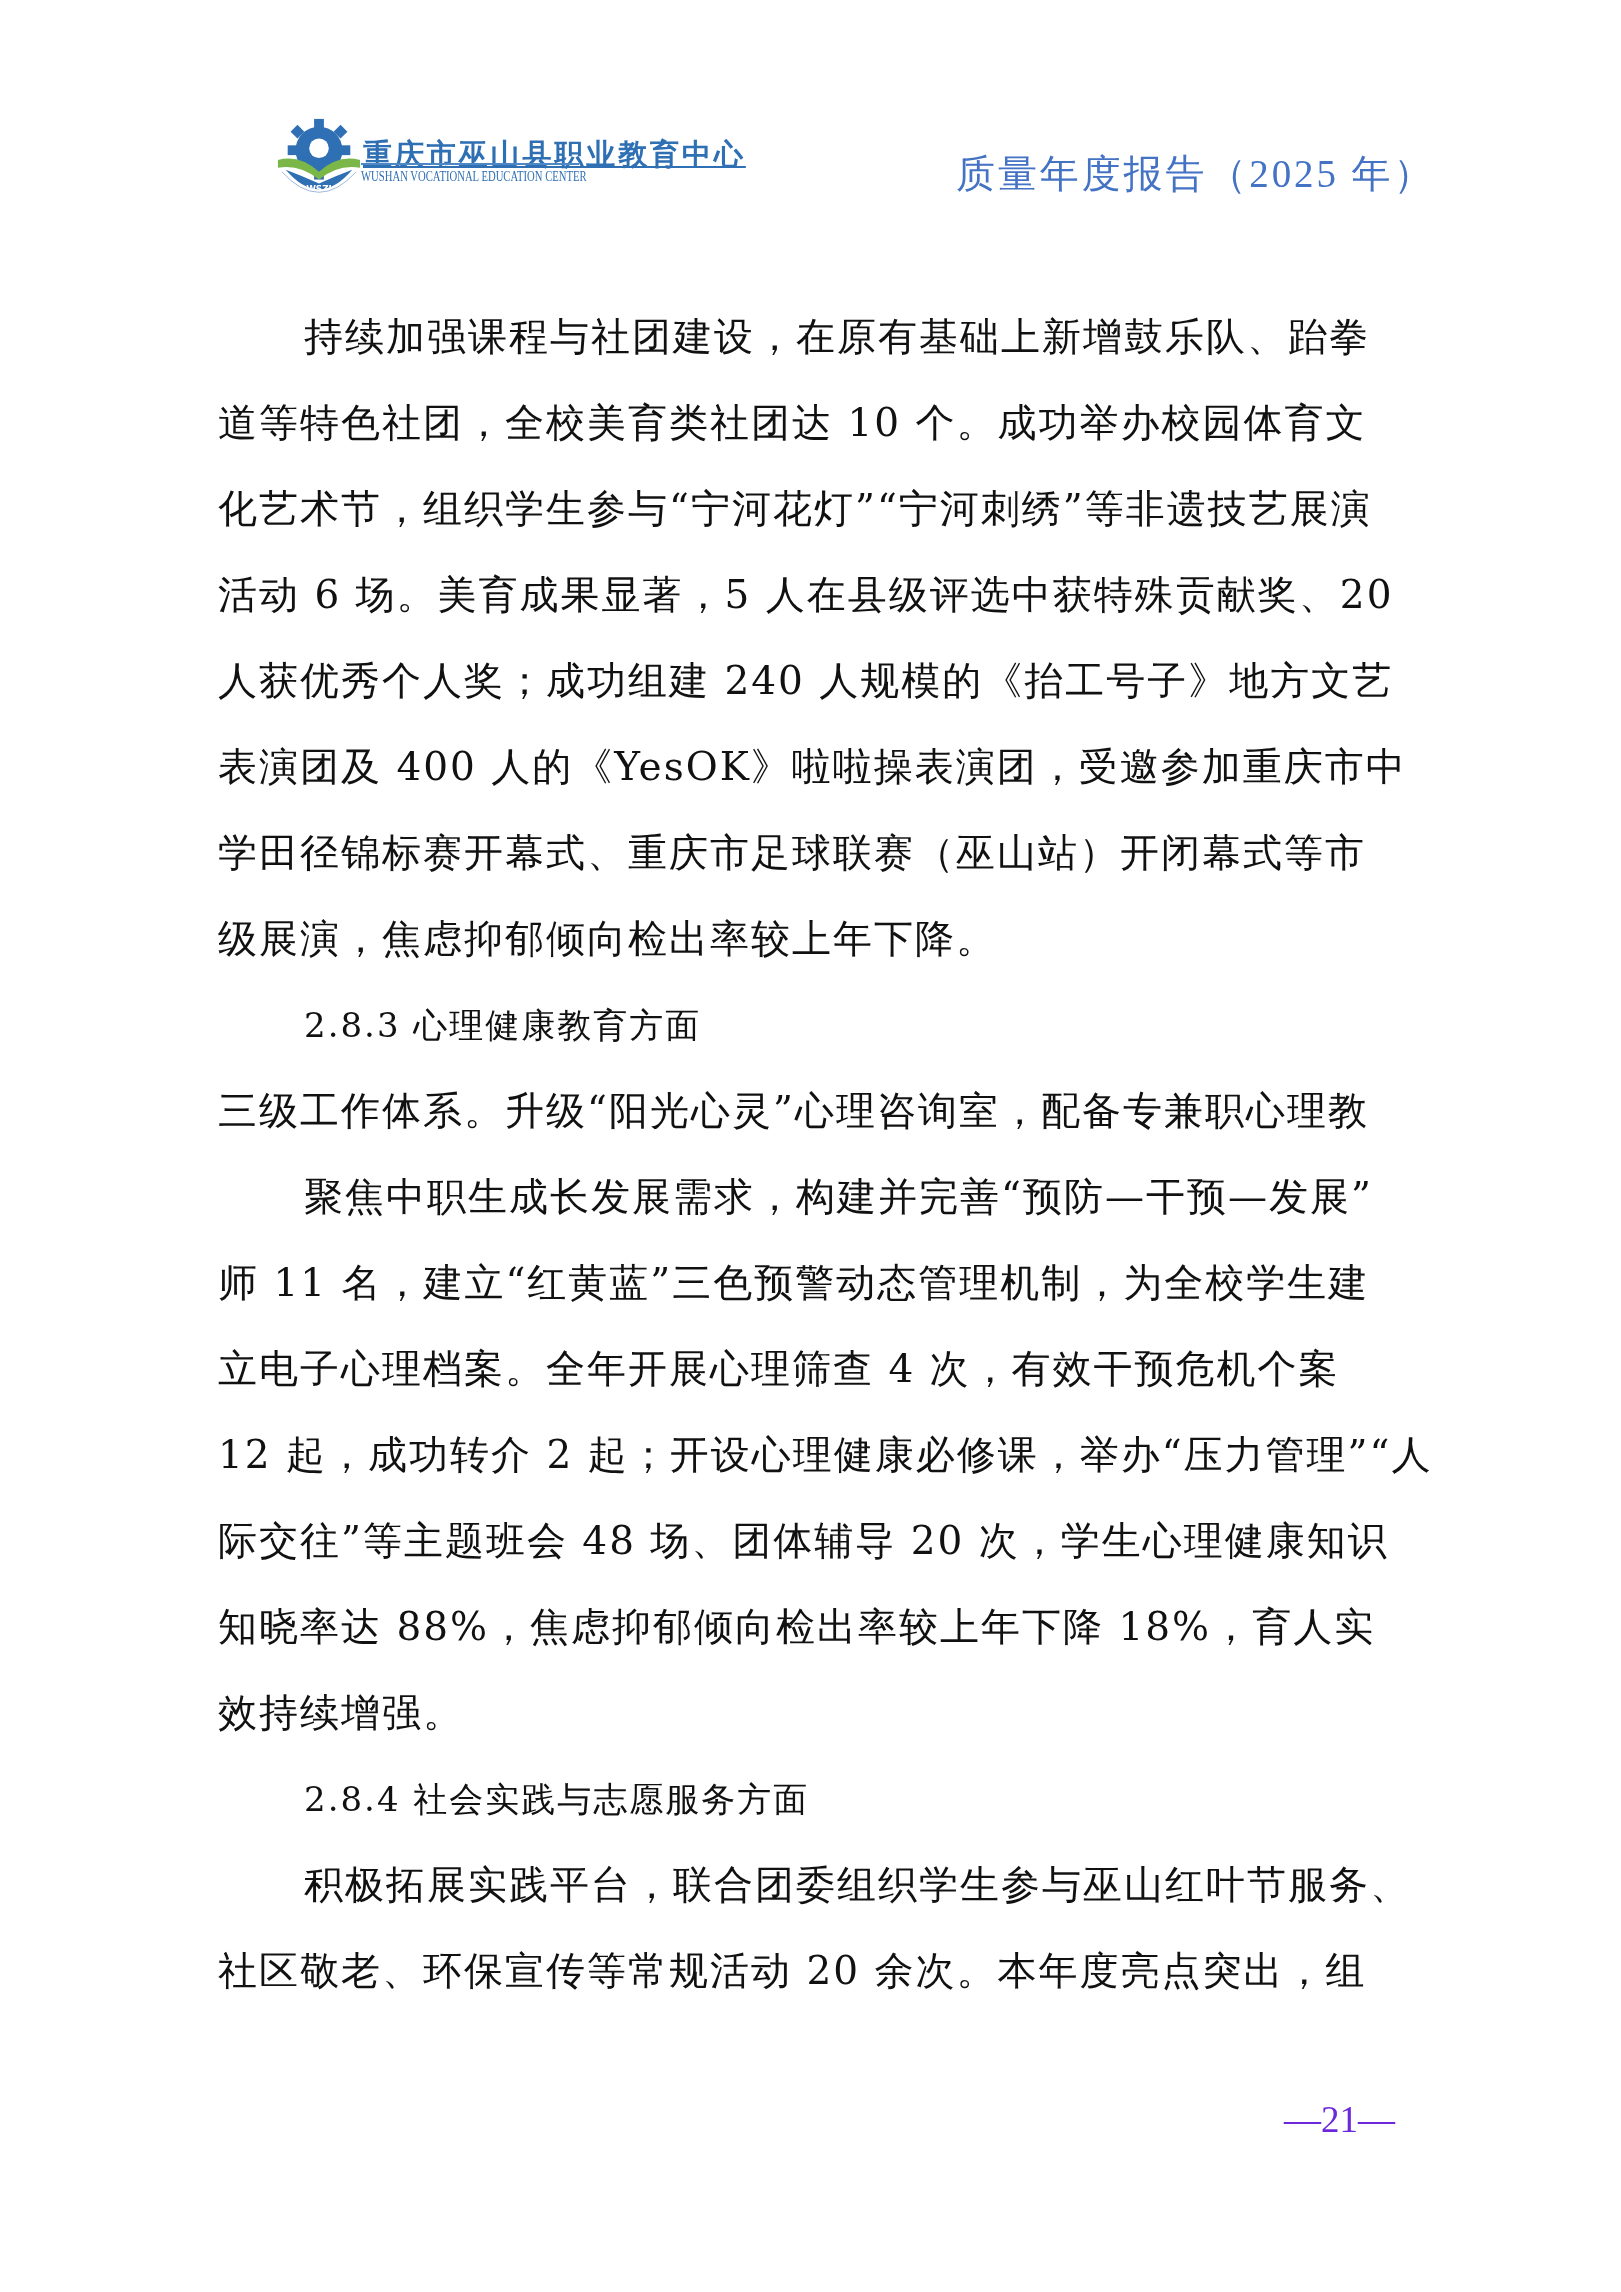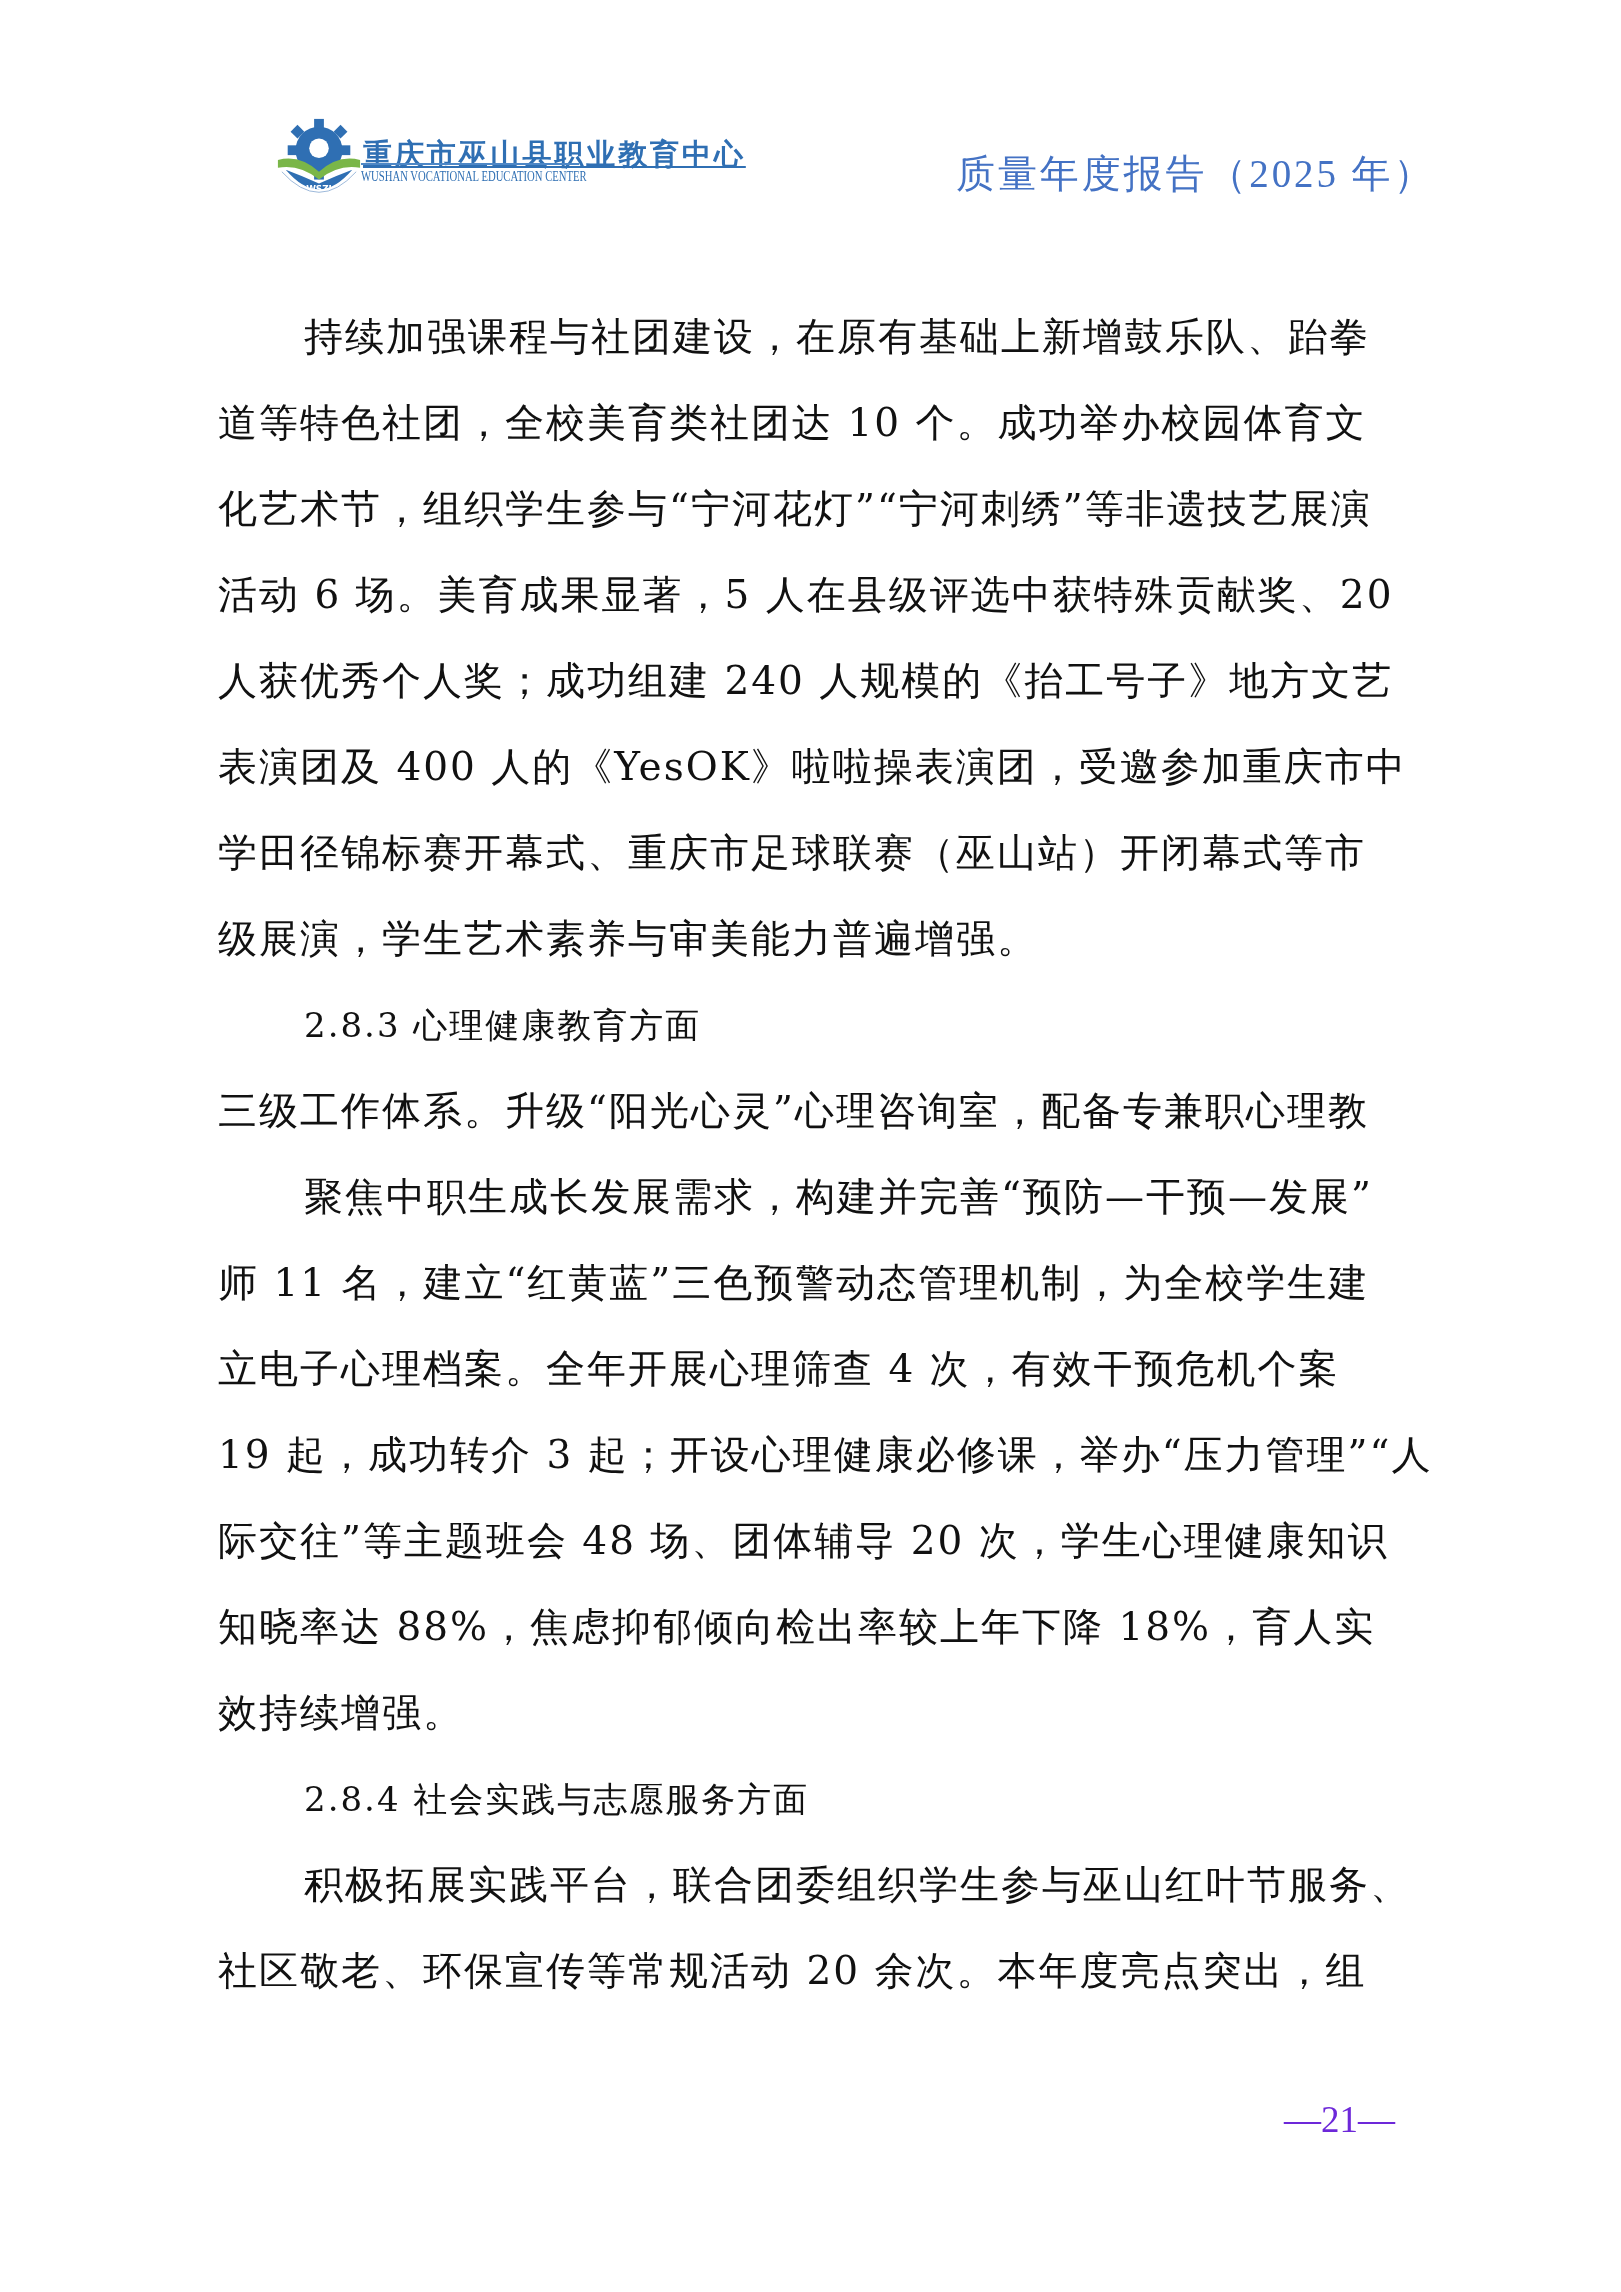--- a/index.html
+++ b/index.html
@@ -56,30 +56,30 @@
 
 <div class="content">
   <div class="para">
     <span class="line" style="padding-left:86px">持续加强课程与社团建设，在原有基础上新增鼓乐队、跆拳</span>
     <span class="line">道等特色社团，全校美育类社团达 10 个。成功举办校园体育文</span>
     <span class="line">化艺术节，组织学生参与“宁河花灯”“宁河刺绣”等非遗技艺展演</span>
     <span class="line">活动 6 场。美育成果显著，5 人在县级评选中获特殊贡献奖、20</span>
     <span class="line">人获优秀个人奖；成功组建 240 人规模的《抬工号子》地方文艺</span>
     <span class="line">表演团及 400 人的《YesOK》啦啦操表演团，受邀参加重庆市中</span>
     <span class="line">学田径锦标赛开幕式、重庆市足球联赛（巫山站）开闭幕式等市</span>
-    <span class="line">级展演，学生艺术素养与审美能力普遍增强。</span>
+    <span class="line">级展演，焦虑抑郁倾向检出率较上年下降。</span>
   </div>
 
   <div class="heading">2.8.3 心理健康教育方面</div>
   <div class="para">
     <span class="line">三级工作体系。升级“阳光心灵”心理咨询室，配备专兼职心理教</span>
     <span class="line" style="padding-left:86px">聚焦中职生成长发展需求，构建并完善“预防—干预—发展”</span>
     <span class="line">师 11 名，建立“红黄蓝”三色预警动态管理机制，为全校学生建</span>
     <span class="line">立电子心理档案。全年开展心理筛查 4 次，有效干预危机个案</span>
-    <span class="line">19 起，成功转介 3 起；开设心理健康必修课，举办“压力管理”“人</span>
+    <span class="line">12 起，成功转介 2 起；开设心理健康必修课，举办“压力管理”“人</span>
     <span class="line">际交往”等主题班会 48 场、团体辅导 20 次，学生心理健康知识</span>
     <span class="line">知晓率达 88%，焦虑抑郁倾向检出率较上年下降 18%，育人实</span>
     <span class="line">效持续增强。</span>
   </div>
 
   <div class="heading">2.8.4 社会实践与志愿服务方面</div>
   <div class="para">
     <span class="line" style="padding-left:86px">积极拓展实践平台，联合团委组织学生参与巫山红叶节服务、</span>
     <span class="line">社区敬老、环保宣传等常规活动 20 余次。本年度亮点突出，组</span>
   </div>

